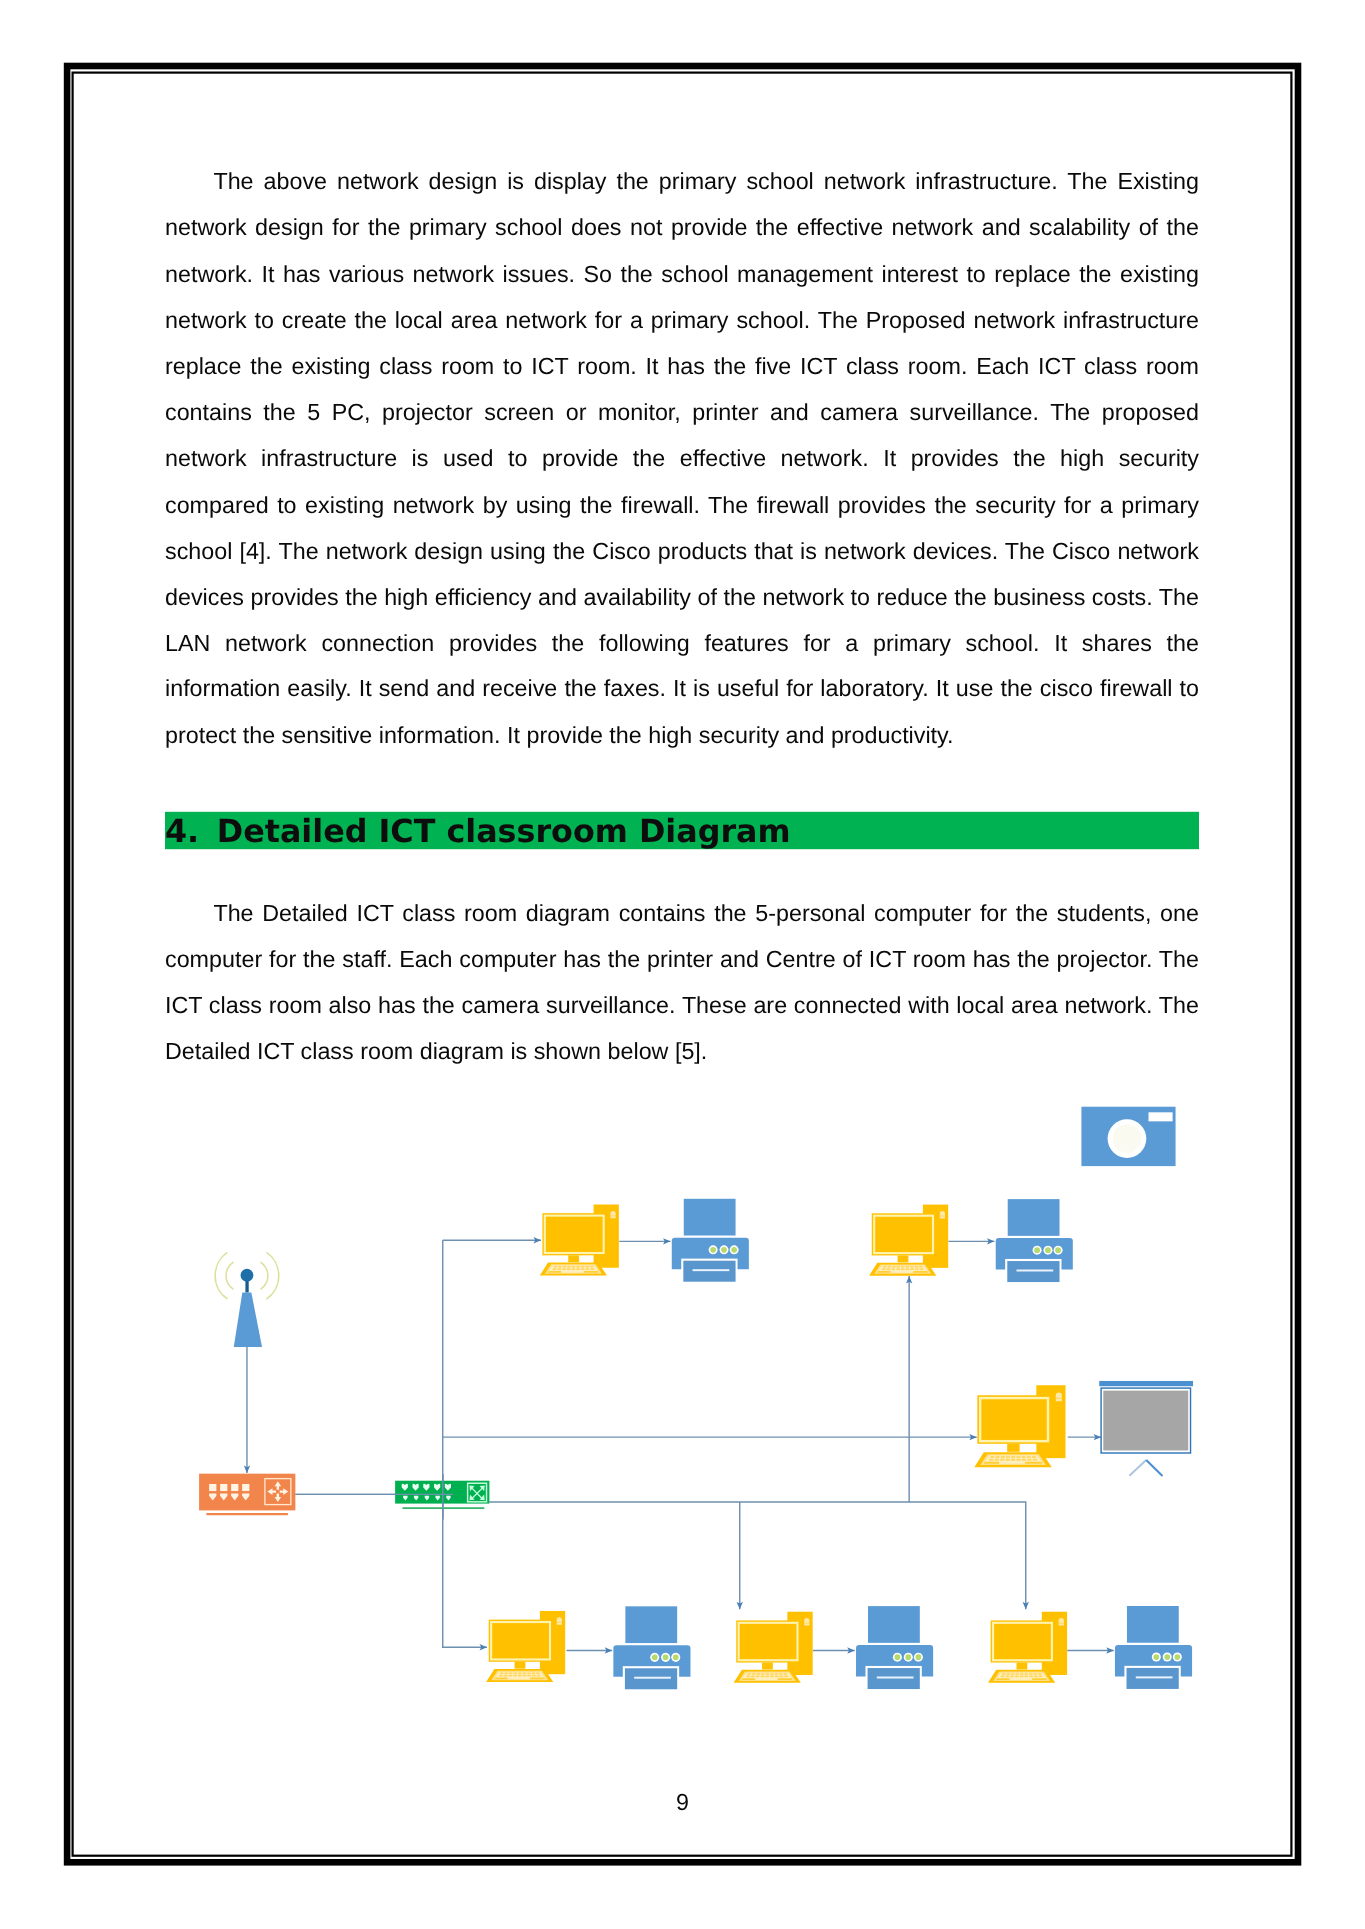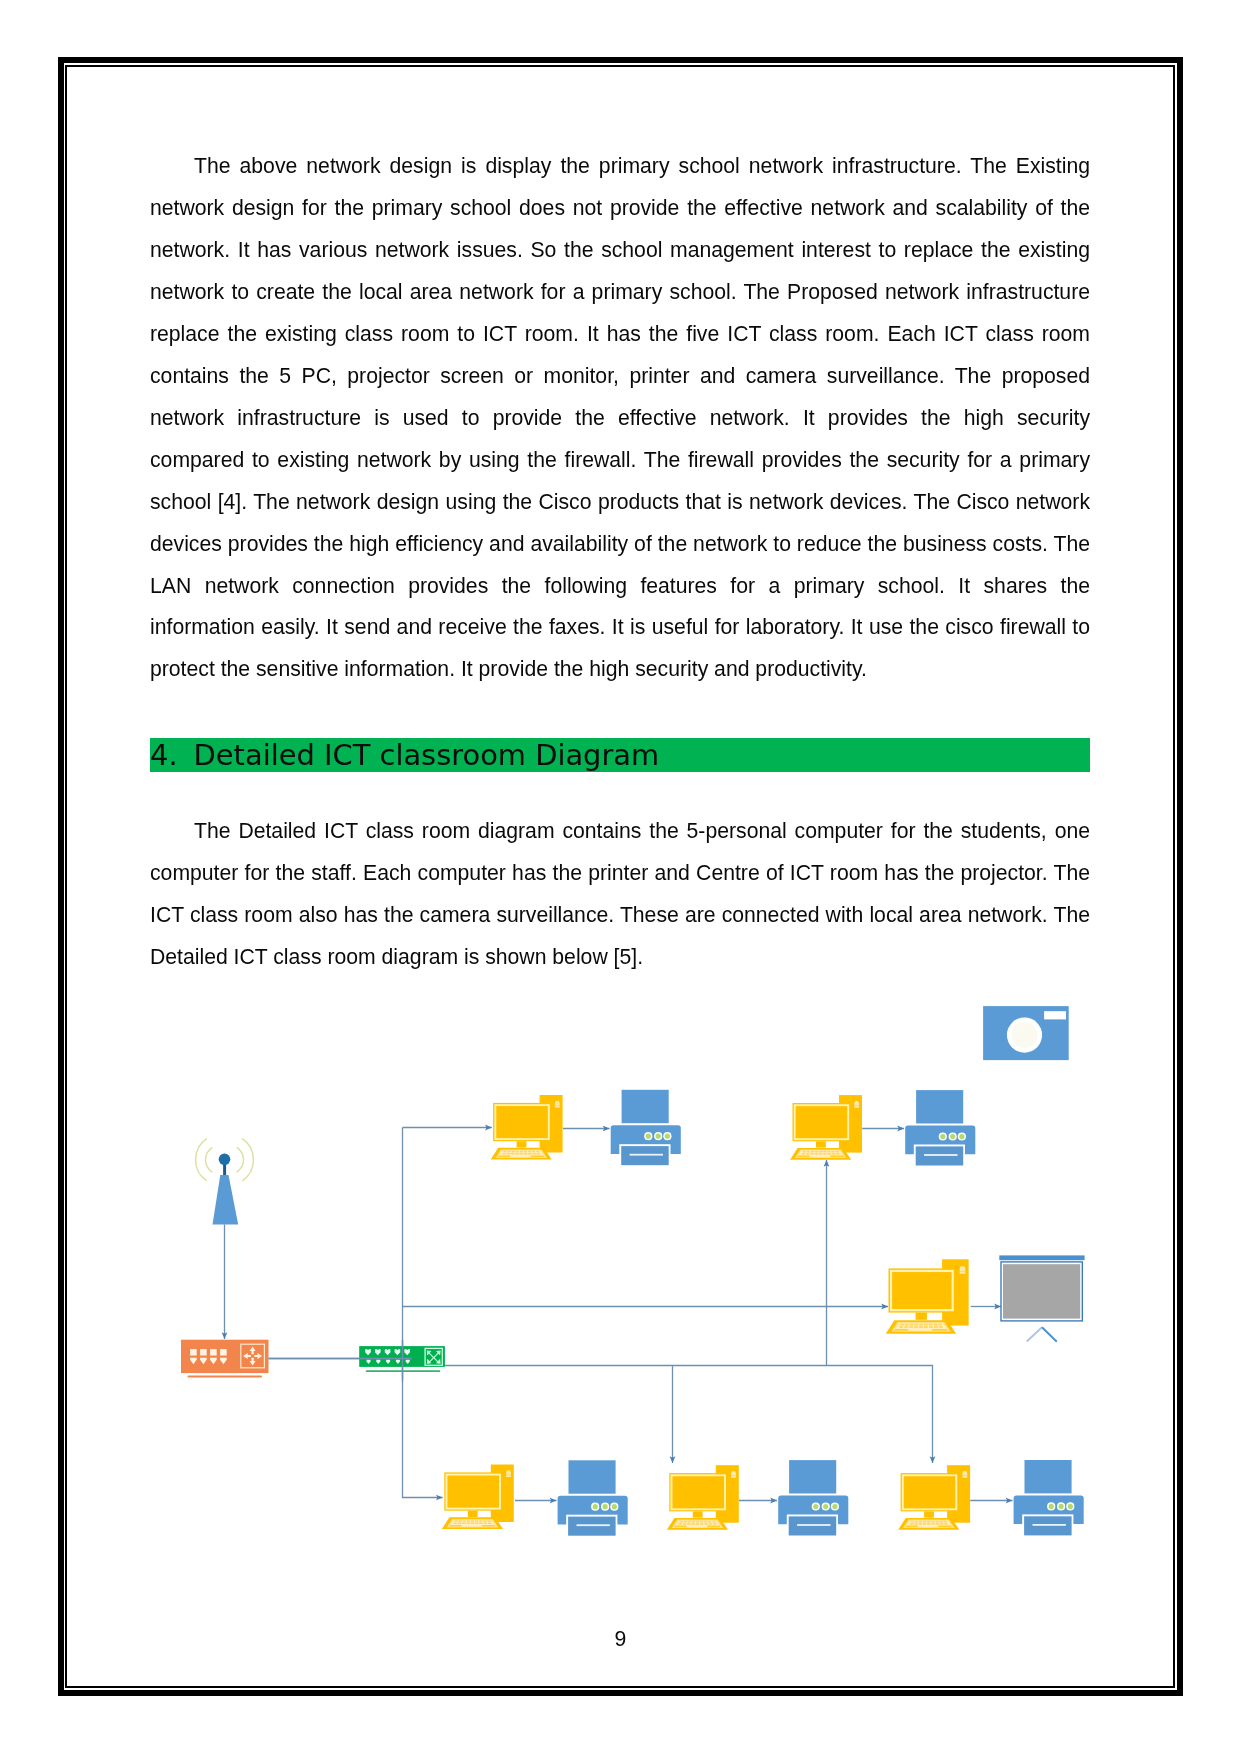--- a/index.html
+++ b/index.html
@@ -8,21 +8,21 @@
   .frame-outer{position:absolute;left:57.8px;top:57.0px;width:1125.0px;height:1638.9px;border:6.7px solid #000;box-sizing:border-box;}
   .frame-inner{position:absolute;left:1.5px;top:1.5px;right:1.5px;bottom:1.5px;border:2.1px solid #000;box-sizing:border-box;}
 
   .para1{position:absolute;left:150px;top:145px;width:940px;}
   p.body{margin:0;font-size:21.2px;line-height:41.95px;text-align:justify;color:#0a0a0a;
          text-justify:inter-word;}
   .indent{display:inline-block;width:44px;}
 
   .heading{position:absolute;left:150px;top:738px;width:940px;height:34px;background:#00B251;}
   .heading .htxt{position:absolute;left:0px;top:0px;font-family:"DejaVu Sans",sans-serif;
-      font-weight:normal;font-size:28.9px;color:#0d0d0d;letter-spacing:0px;white-space:pre;}
+      font-weight:bold;font-size:28.9px;color:#0d0d0d;letter-spacing:0px;white-space:pre;}
   .heading .htitle{margin-left:16.0px;}
 
   .para2{position:absolute;left:150px;top:810px;width:940px;}
 
   .diagram{position:absolute;left:0px;top:0px;}
   .pagenum{position:absolute;left:0;top:1628px;width:1241px;text-align:center;font-size:21.2px;line-height:21px;color:#0a0a0a;}
 </style>
 </head>
 <body>
 

